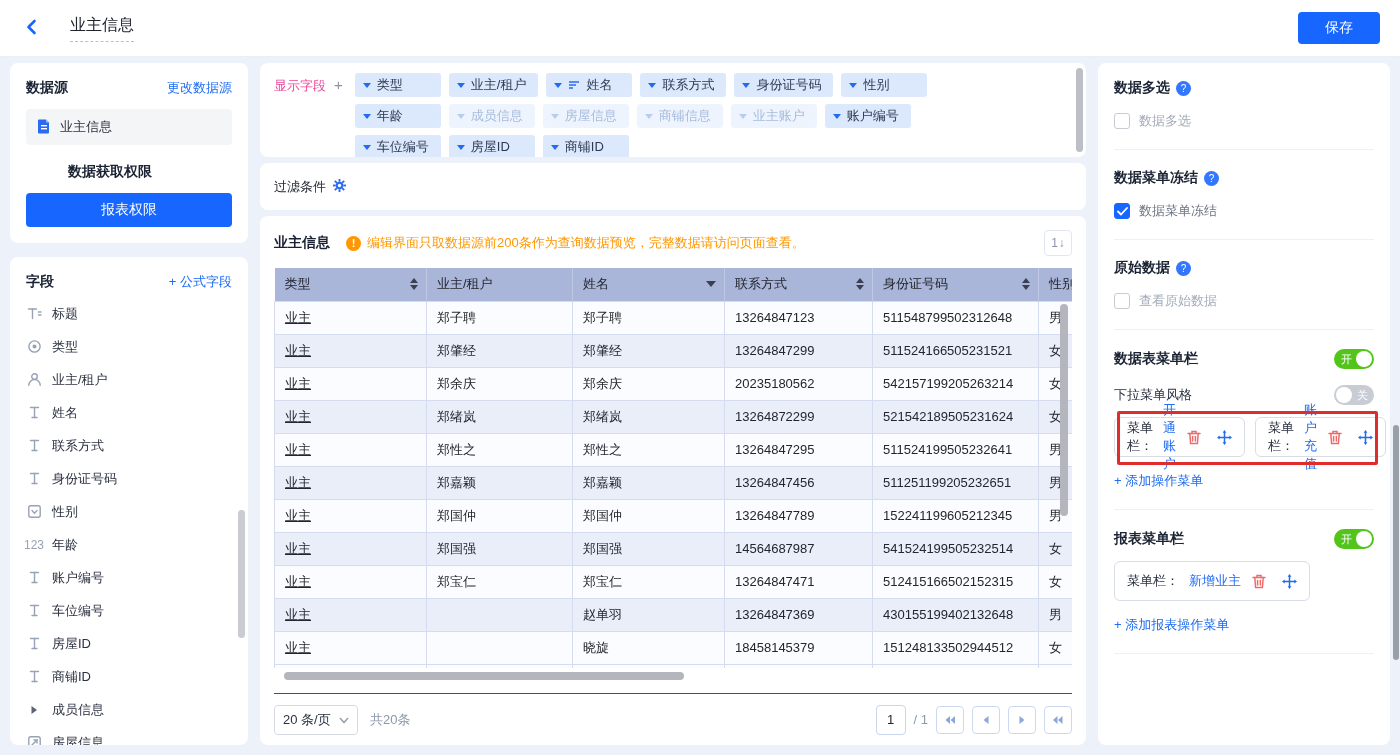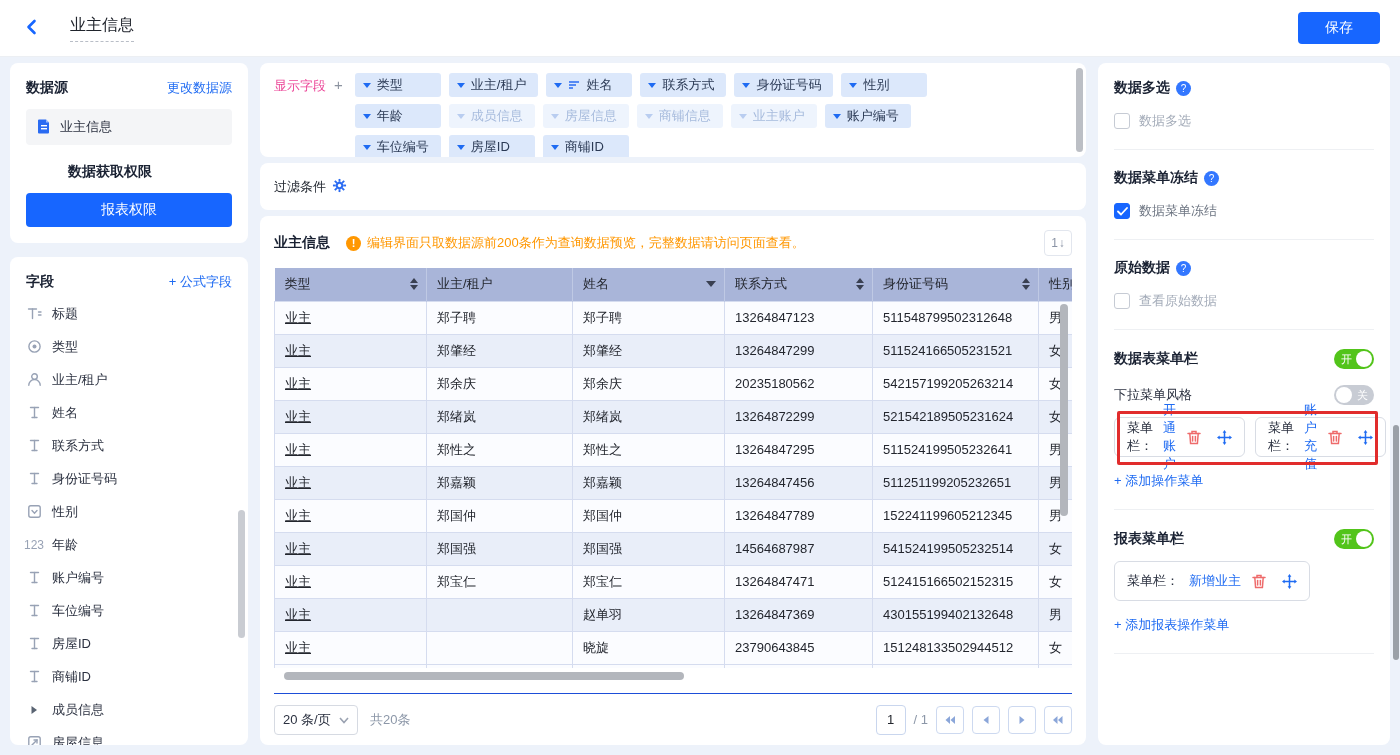--- a/index.html
+++ b/index.html
@@ -541,21 +541,21 @@
                 <td></td>
                 <td>赵单羽</td>
                 <td>13264847369</td>
                 <td>430155199402132648</td>
                 <td>男</td>
               </tr>
               <tr class="">
                 <td class="linkcell">业主</td>
                 <td></td>
                 <td>晓旋</td>
-                <td>23790643845</td>
+                <td>18458145379</td>
                 <td>151248133502944512</td>
                 <td>女</td>
               </tr>
               <tr>
                 <td></td>
                 <td></td>
                 <td></td>
                 <td></td>
                 <td></td>
                 <td></td>

